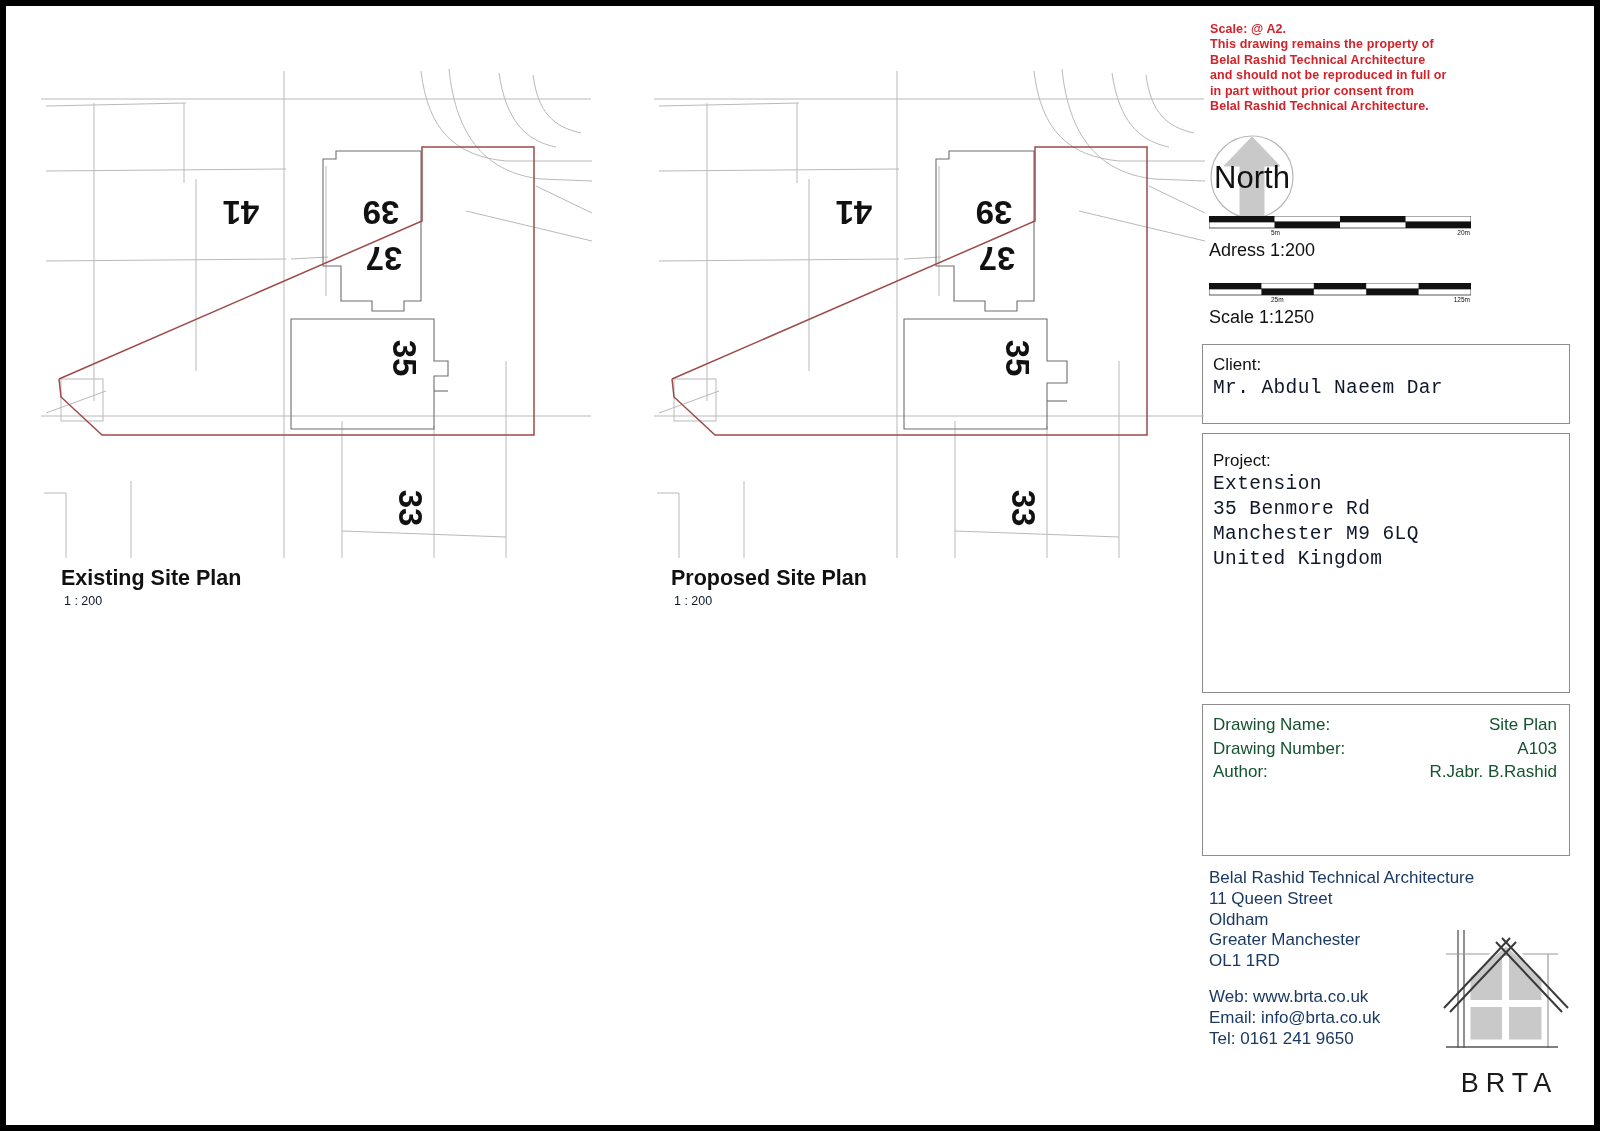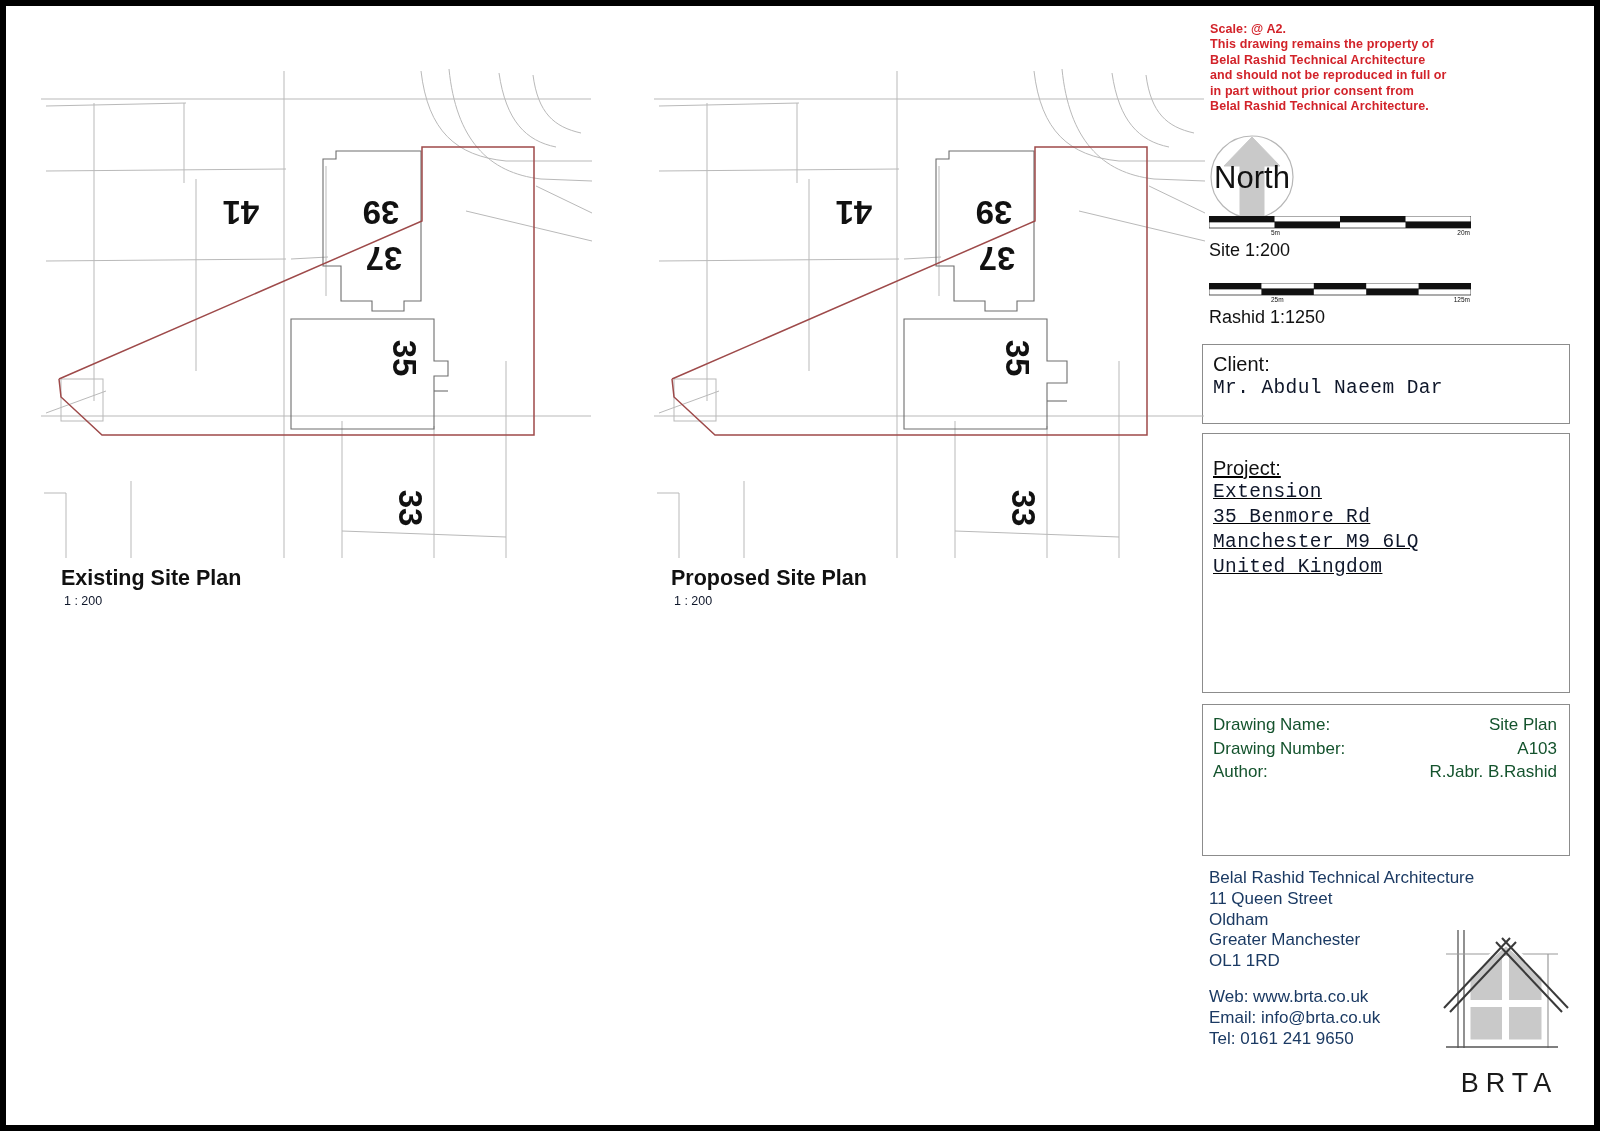--- a/index.html
+++ b/index.html
@@ -66,21 +66,21 @@
 
   
   .infobox {
     position: absolute;
     border: 1px solid #8c8c8c;
     box-sizing: border-box;
     background: #fff;
   }
   .lbl {
     font-family: "Liberation Sans", sans-serif;
-    font-size: 20px;
+    font-size: 17px;
     color: #111;
     line-height: 23px;
   }
   .val-mono {
     font-family: "Liberation Mono", monospace;
     font-size: 19.5px;
     color: #0f172a;
     line-height: 25px;
     letter-spacing: 0.4px;
     white-space: pre;
@@ -176,46 +176,46 @@
         <rect x="0" y="0" width="262" height="6" fill="#ffffff" stroke="#111" stroke-width="0.7"></rect>
         <rect x="0" y="6" width="262" height="6" fill="#ffffff" stroke="#111" stroke-width="0.7"></rect>
         <rect x="0" y="0" width="65.5" height="6" fill="#111"></rect>
         <rect x="131" y="0" width="65.5" height="6" fill="#111"></rect>
         <rect x="65.5" y="6" width="65.5" height="6" fill="#111"></rect>
         <rect x="196.5" y="6" width="65.5" height="6" fill="#111"></rect>
       </svg>
       <span class="tick-label tick-start">5m</span>
       <span class="tick-label tick-end">20m</span>
     </div>
-    <div class="scale-caption">Site 1:200</div>
+    <div class="scale-caption">Adress 1:200</div>
   </div>
 
   <div class="scalebar-block" style="left:1203px; top:277px;">
     <div class="scalebar">
       <svg width="262" height="14" viewBox="0 0 262 14">
         <rect x="0" y="0" width="262" height="6" fill="#ffffff" stroke="#111" stroke-width="0.7"></rect>
         <rect x="0" y="6" width="262" height="6" fill="#ffffff" stroke="#111" stroke-width="0.7"></rect>
         <rect x="0" y="0" width="52.4" height="6" fill="#111"></rect>
         <rect x="104.8" y="0" width="52.4" height="6" fill="#111"></rect>
         <rect x="209.6" y="0" width="52.4" height="6" fill="#111"></rect>
         <rect x="52.4" y="6" width="52.4" height="6" fill="#111"></rect>
         <rect x="157.2" y="6" width="52.4" height="6" fill="#111"></rect>
       </svg>
       <span class="tick-label tick-start">25m</span>
       <span class="tick-label tick-end">125m</span>
     </div>
-    <div class="scale-caption">Rashid 1:1250</div>
+    <div class="scale-caption">Scale 1:1250</div>
   </div>
 
   <div class="infobox" style="left:1196px; top:338px; width:368px; height:80px; padding:8px 0 0 10px;">
     <div class="lbl">Client:</div>
     <div class="val-mono">Mr. Abdul Naeem Dar</div>
   </div>
 
-  <div class="infobox" style="left:1196px; top:427px; width:368px; height:260px; padding:23px 0 0 10px;text-decoration:underline;">
+  <div class="infobox" style="left:1196px; top:427px; width:368px; height:260px; padding:15px 0 0 10px;">
     <div class="lbl">Project:</div>
     <div class="val-mono">Extension</div>
     <div class="val-mono">35 Benmore Rd</div>
     <div class="val-mono">Manchester M9 6LQ</div>
     <div class="val-mono">United Kingdom</div>
   </div>
 
   <div class="infobox" id="details-box" style="left:1196px; top:698px; width:368px; height:152px;">
     <div class="det-row">
       <span>Drawing Name:</span>

